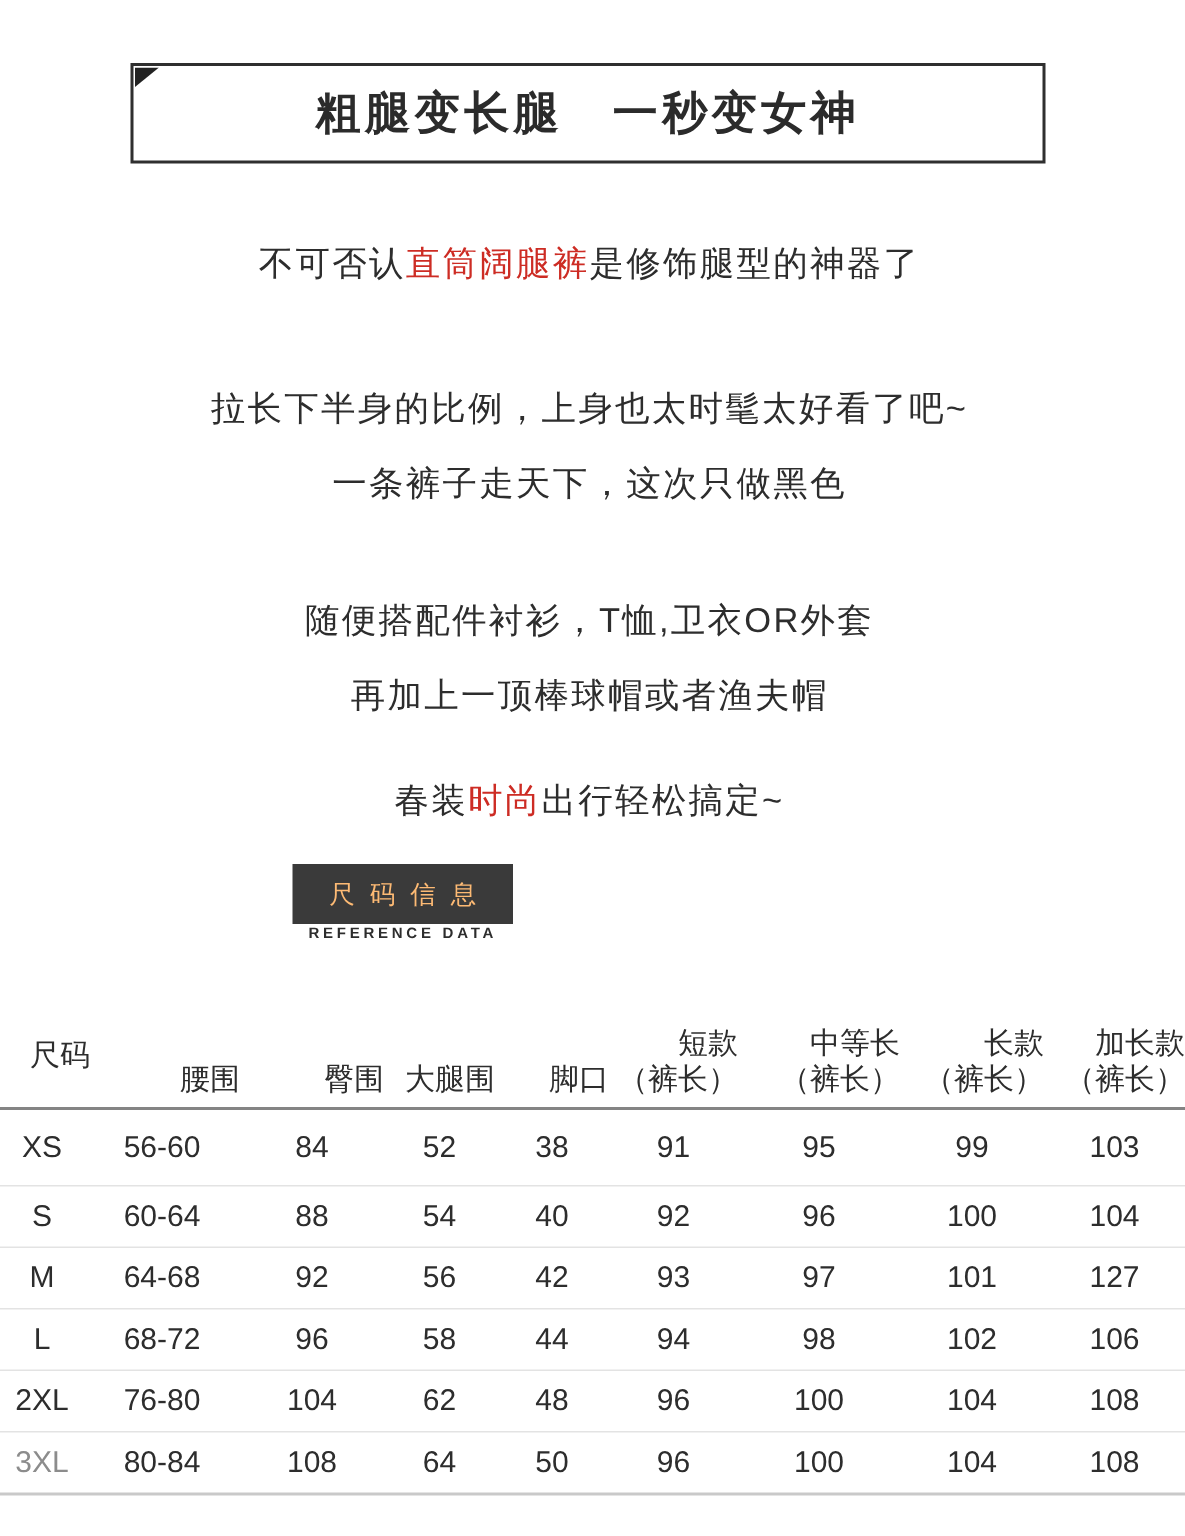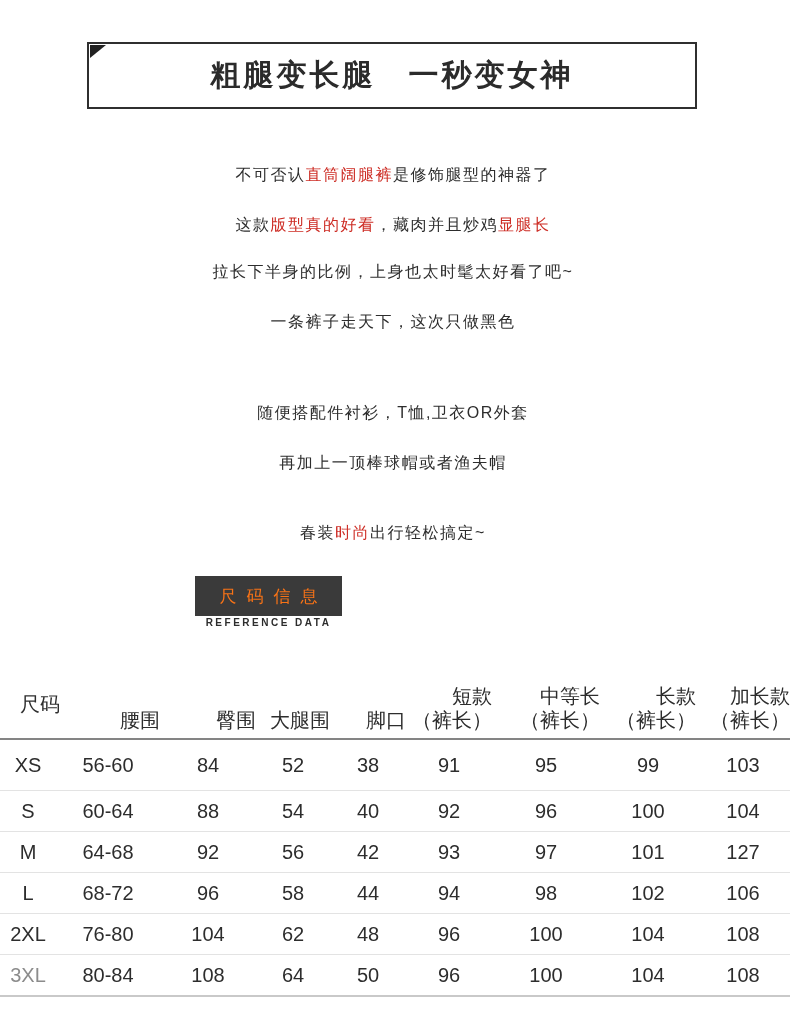--- a/index.html
+++ b/index.html
@@ -17,38 +17,38 @@
   .corner-tri{position:absolute;left:1px;top:1px;width:16px;height:13px;display:block;}
   .banner-title{
     font-family:"Liberation Serif","DejaVu Serif",serif;
     font-size:30px;font-weight:bold;letter-spacing:3px;color:#2b2b2b;white-space:nowrap;
   }
 
   
   .copy-block{position:absolute;left:0;top:0;width:790px;height:570px;}
   .copy-line{
     position:absolute;left:0;right:4px;text-align:center;white-space:nowrap;
-    font-size:16px;letter-spacing:1.5px;color:#2d2d2d;line-height:26px;
+    font-size:23px;letter-spacing:1.5px;color:#2d2d2d;line-height:26px;
   }
   .copy-line .red{color:#cd2c24;}
   .copy-line.line-1{top:162px}
   .copy-line.line-2{top:212px}
   .copy-line.line-3{top:259px}
   .copy-line.line-4{top:309px}
   .copy-line.line-5{top:354px}
   .copy-line.line-6{top:400px}
   .copy-line.line-7{top:450px}
   .copy-line.line-8{top:520px}
 
   
   .size-badge{
     position:absolute;left:195px;top:576px;width:147px;height:40px;background:#3a3a3a;
     display:flex;align-items:center;justify-content:center;box-sizing:border-box;
   }
-  .size-badge span{color:#f97316;font-size:17px;letter-spacing:10px;padding-left:10px;white-space:nowrap;}
+  .size-badge span{color:#fdba74;font-size:17px;letter-spacing:10px;padding-left:10px;white-space:nowrap;}
   .ref-label{
     position:absolute;left:180px;top:617px;width:177px;text-align:center;
     font-size:10px;font-weight:bold;letter-spacing:2.5px;color:#2d2d2d;
   }
 
   
   .size-table{
     position:absolute;left:0;top:646px;width:790px;
     border-collapse:collapse;table-layout:fixed;
   }
@@ -73,21 +73,20 @@
 
   <div class="banner-box">
     <svg class="corner-tri" viewBox="0 0 16 13">
       <polygon points="0,0 16,0 0,13" fill="#222222"></polygon>
     </svg>
     <div class="banner-title">粗腿变长腿　一秒变女神</div>
   </div>
 
   <div class="copy-block">
       <div class="copy-line line-1"><span class="">不可否认</span><span class="red">直筒阔腿裤</span><span class="">是修饰腿型的神器了</span></div>
-      <div class="copy-line line-2"><span class="">这款</span><span class="red">版型真的好看</span><span class="">，藏肉并且炒鸡</span><span class="red">显腿长</span></div>
       <div class="copy-line line-4"><span class="">一条裤子走天下，这次只做黑色</span></div>
       <div class="copy-line line-3"><span class="">拉长下半身的比例，上身也太时髦太好看了吧~</span></div>
       <div class="copy-line line-6"><span class="">随便搭配件衬衫，T恤,卫衣OR外套</span></div>
       <div class="copy-line line-7"><span class="">再加上一顶棒球帽或者渔夫帽</span></div>
       <div class="copy-line line-8"><span class="">春装</span><span class="red">时尚</span><span class="">出行轻松搞定~</span></div>
     </div>
 
   <div class="size-badge">
     <span>尺码信息</span>
   </div>

